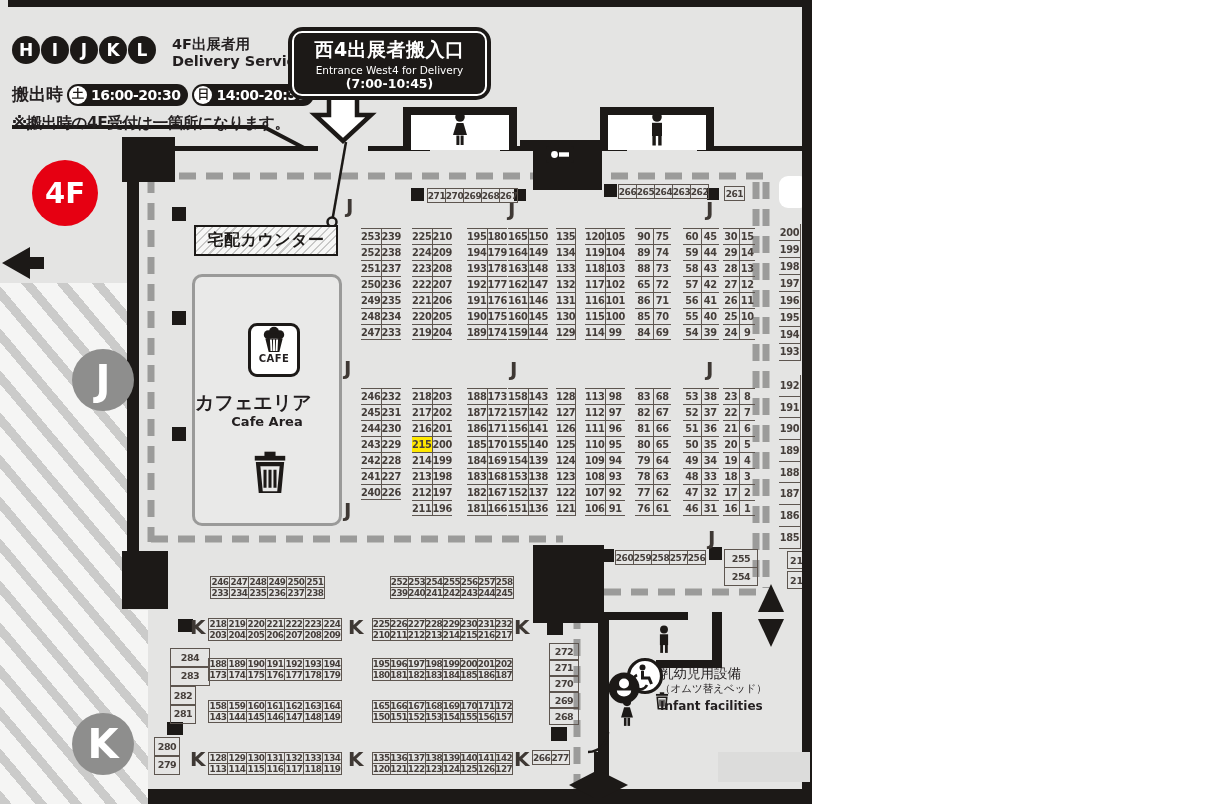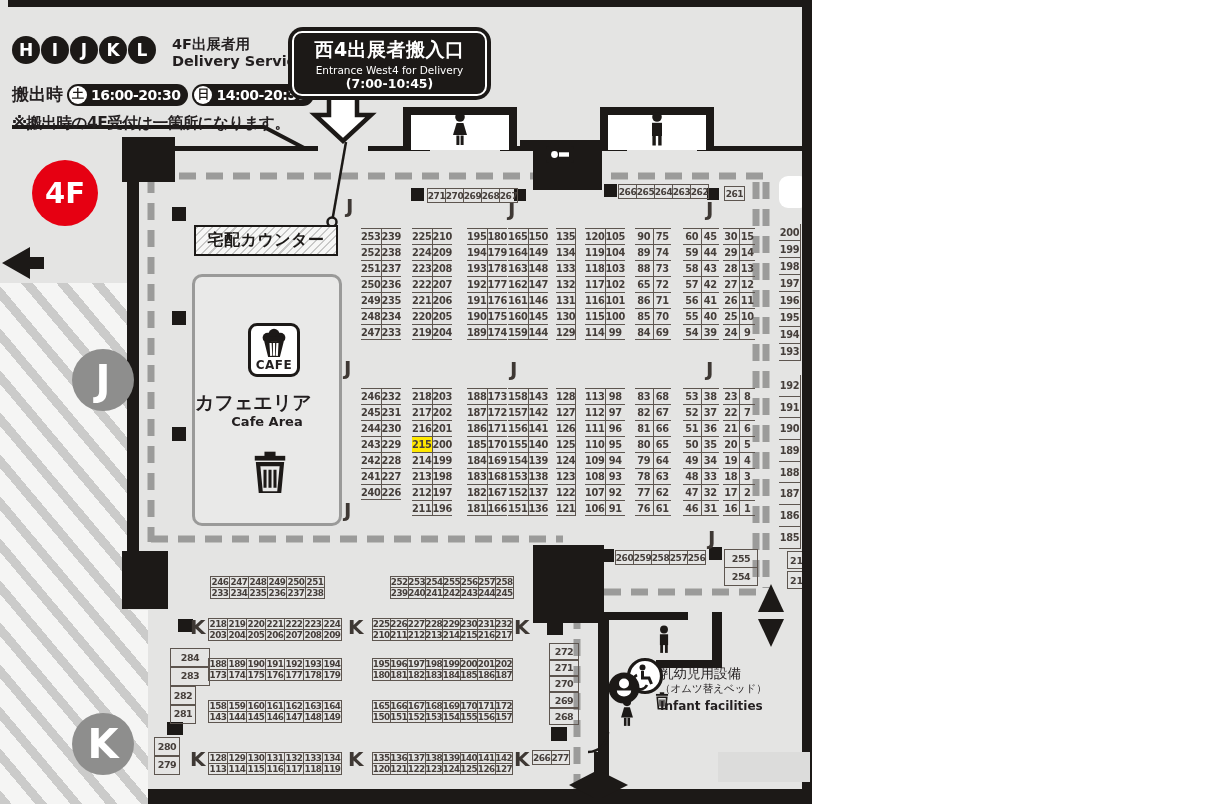--- a/index.html
+++ b/index.html
@@ -75,21 +75,21 @@
   #badge4f{position:absolute;left:32px;top:160px;width:66px;height:66px;border-radius:50%;background:#e60012;
         color:#fff;display:flex;align-items:center;justify-content:center;font-weight:bold;font-size:29px;z-index:5;}
   #counter{position:absolute;left:194px;top:225px;width:140px;height:27px;z-index:4;
         border:2.5px solid #1c1917;display:flex;align-items:center;justify-content:center;
         font-weight:bold;font-size:16px;letter-spacing:0.5px;color:#1c1917;
         background:repeating-linear-gradient(135deg,#c9c9c8 0 1.5px,#f7f7f6 1.5px 5.5px);}
   #cafearea{position:absolute;left:192px;top:274px;width:144px;height:246px;background:#e9e9e8;
         border:3px solid #9a9a99;border-radius:10px;z-index:3;}
   #cafeicon{position:absolute;left:53px;top:46px;width:46px;height:48px;border:3.5px solid #1c1917;
         border-radius:9px;background:#fff;display:flex;flex-direction:column;align-items:center;justify-content:flex-end;}
-  #cafeicon .cafetxt{font-weight:bold;font-size:12px;letter-spacing:0.5px;margin-bottom:2px;}
+  #cafeicon .cafetxt{font-weight:bold;font-size:10px;letter-spacing:0.5px;margin-bottom:10px;}
   .cafe-title{position:absolute;left:0;top:113px;width:100%;text-align:left;font-weight:bold;font-size:19px;}
   .cafe-sub{position:absolute;left:0;top:137px;width:100%;text-align:center;font-weight:bold;font-size:13px;}
   #infanttxt{position:absolute;left:660px;top:666px;z-index:4;line-height:1.15;}
   .inf1{font-weight:normal;font-size:13.5px;}
   .inf2{font-size:10.5px;}
   .inf3{font-weight:bold;font-size:12px;margin-top:6px;}
 </style>
 </head>
 <body>
 

